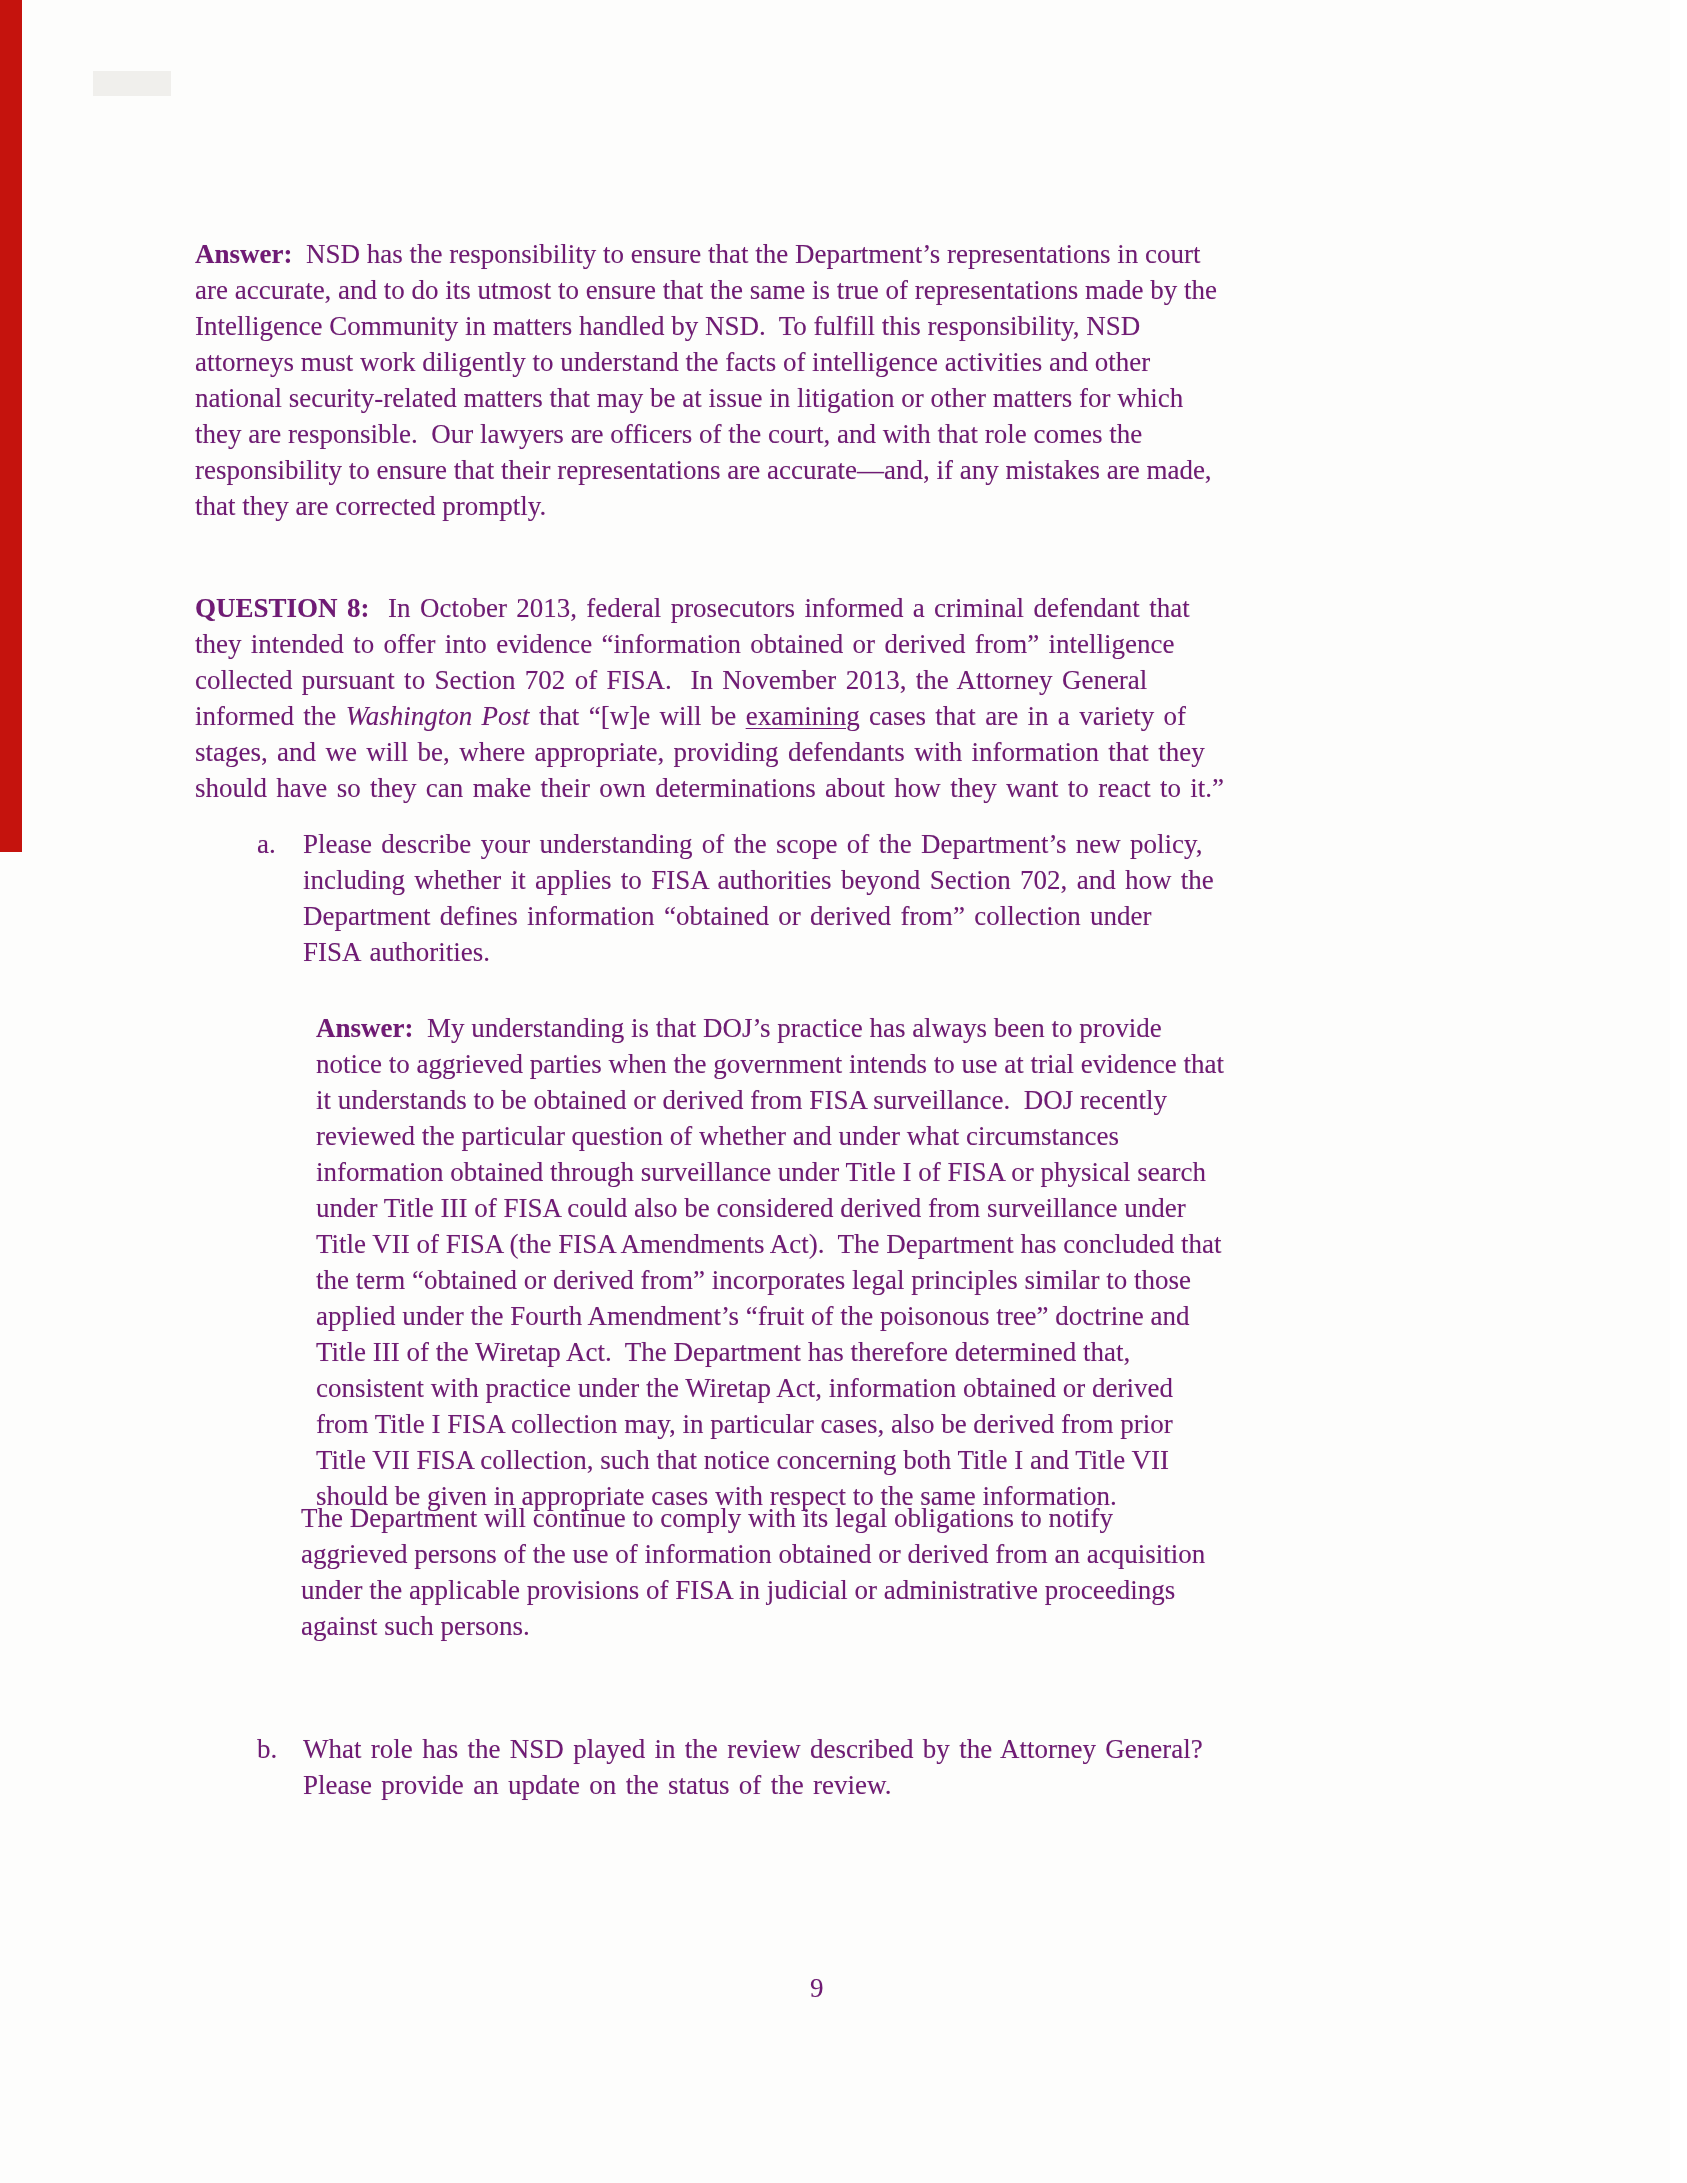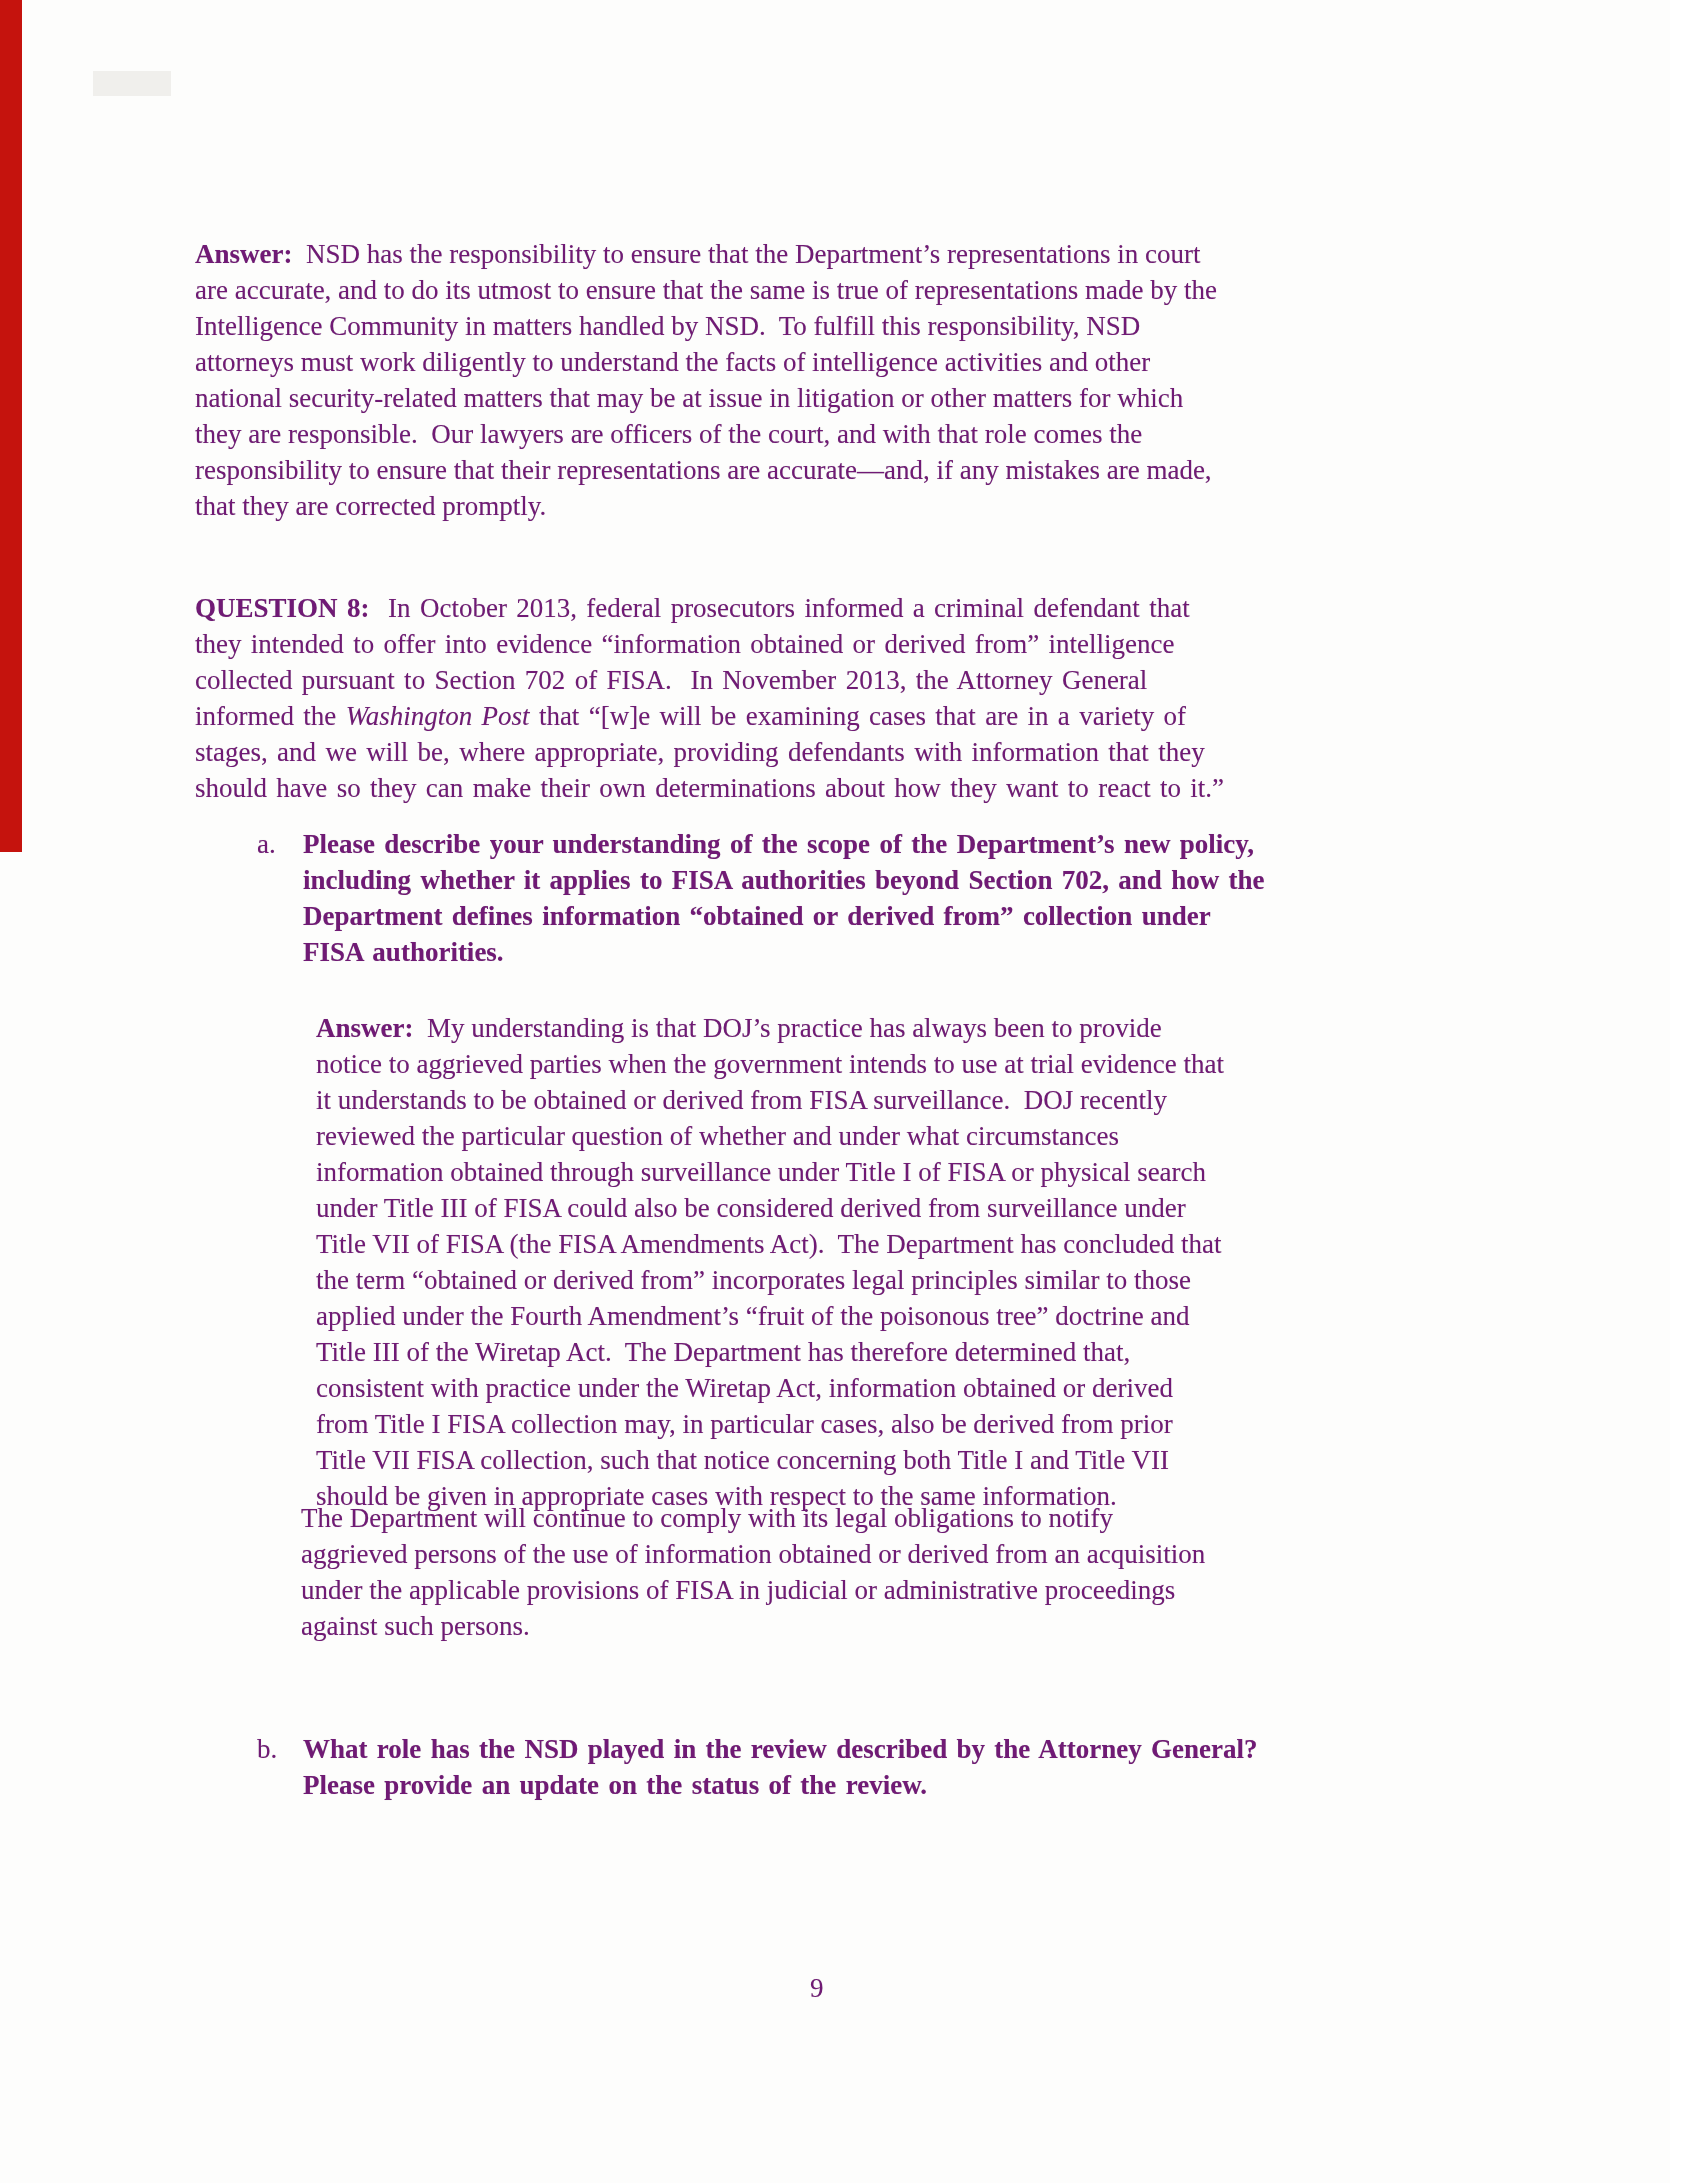--- a/index.html
+++ b/index.html
@@ -37,25 +37,25 @@
   .p-ans-a     { top: 1010px; left: 316px; width: 1191px; }
   .p-dept      { top: 1500px; left: 301px; width: 1191px; }
   .list-item {
     position: absolute;
     display: flex;
     align-items: flex-start;
   }
   .li-a { top: 826px; left: 257px; width: 1290px; }
   .li-b { top: 1731px; left: 257px; width: 1290px; }
   .marker { flex: 0 0 46px; white-space: pre-wrap; }
-  .item-text { flex: 1 1 auto; white-space: pre-wrap; font-weight: bold; }
+  .item-text { flex: 1 1 auto; white-space: pre-wrap; }
   .spread { word-spacing: 2.6px; }
   strong { font-weight: bold; }
   em { font-style: italic; }
-  .u { text-decoration-thickness: 1.3px; text-underline-offset: 3.3px; }
+  .u { text-decoration: underline; text-decoration-thickness: 1.3px; text-underline-offset: 3.3px; }
   .pagenum {
     position: absolute;
     top: 1970px; left: 810px;
     white-space: pre;
   }
 </style>
 </head>
 <body>
 
 <div class="page">

